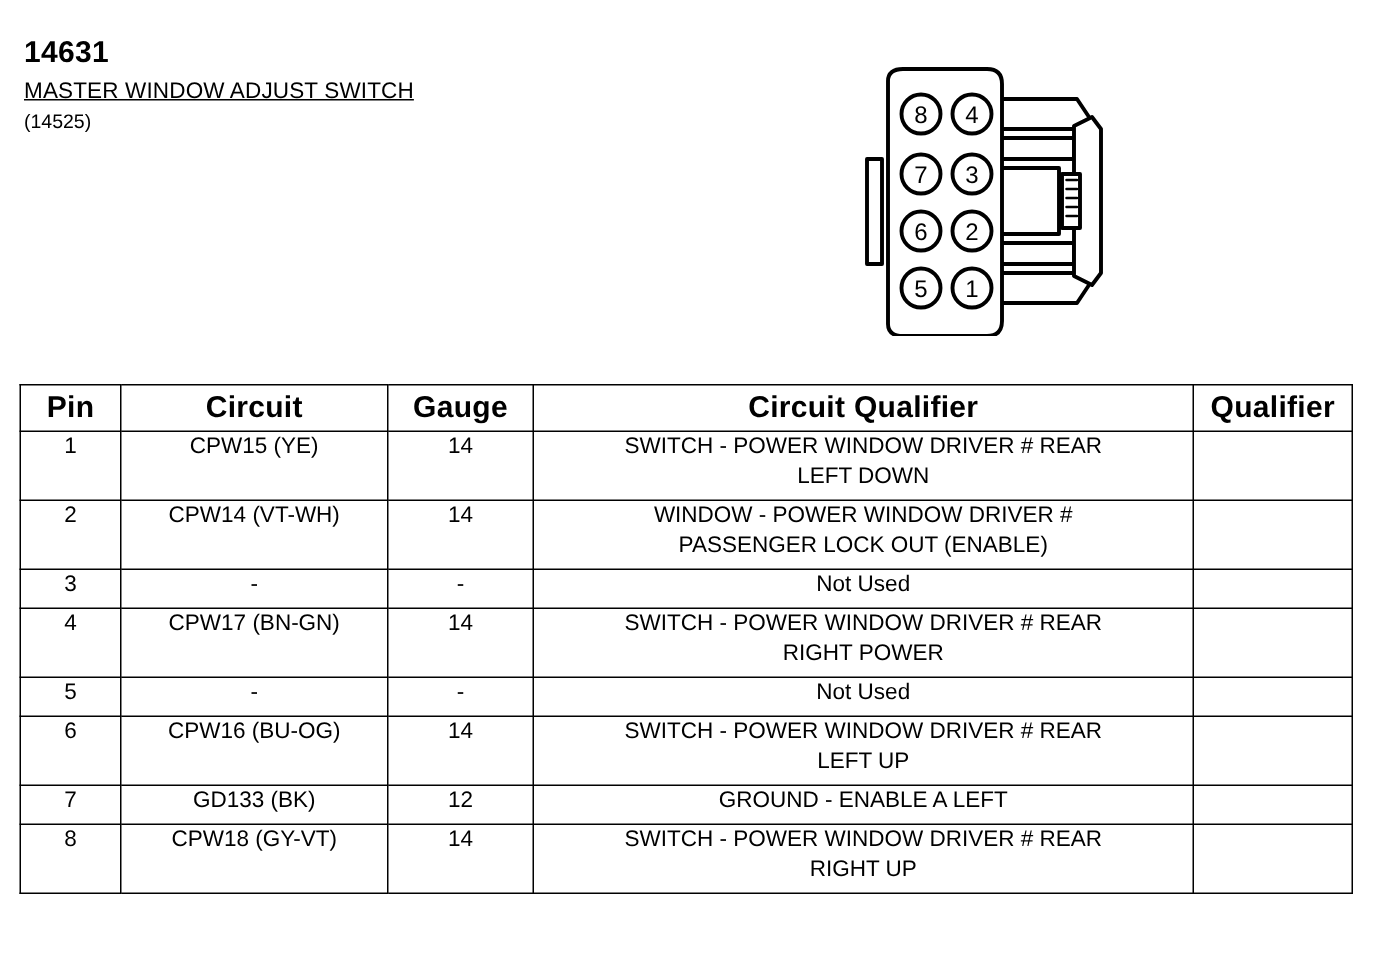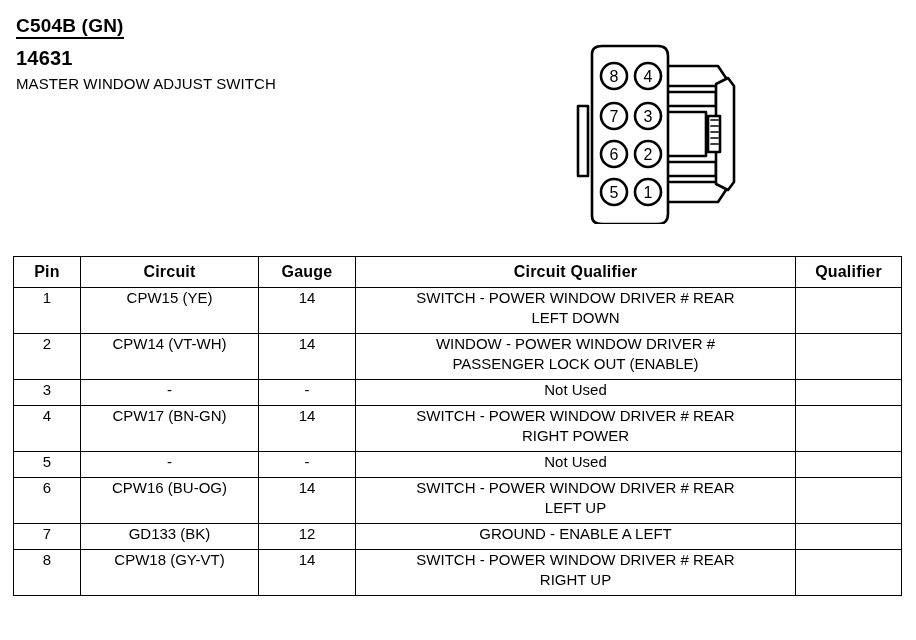--- a/index.html
+++ b/index.html
@@ -38,20 +38,21 @@
     margin-top: 8px;
     line-height: 22px;
     letter-spacing: 0.2px;
   }
   #part-description {
     font-size: 15px;
     font-weight: normal;
     margin-top: 6px;
     line-height: 17px;
     letter-spacing: 0.1px;
+    text-decoration: underline;
   }
   #part-alt-number {
     font-size: 13px;
     font-weight: normal;
     margin-top: 4px;
     line-height: 15px;
   }
 
   
   #connector-illustration {
@@ -81,21 +82,21 @@
   table.pin-table td {
     border: 1.5px solid #000;
     padding: 0;
     vertical-align: top;
     font-size: 15px;
     line-height: 20px;
   }
   table.pin-table thead th {
     height: 30px;
     font-weight: bold;
-    font-size: 16px;
+    font-size: 20px;
     text-align: center;
     vertical-align: middle;
     letter-spacing: 0.2px;
   }
   .col-pin      { width: 67px;  }
   .col-circuit  { width: 178px; }
   .col-gauge    { width: 97px;  }
   .col-function { width: 440px; }
   .col-qual     { width: 106px; }
 
@@ -115,23 +116,23 @@
     padding-left: 5px;
   }
   tr.row-1line td { height: 25px; }
   tr.row-2line td { height: 45px; }
   .fn-line { display: block; white-space: nowrap; }
 </style>
 </head>
 <body>
 
 <div id="header-block">
-  <div id="connector-title">C504B (GN)</div>
   <div id="part-number">14631</div>
   <div id="part-description">MASTER WINDOW ADJUST SWITCH</div>
+  <div id="part-alt-number">(14525)</div>
 </div>
 
 <div id="connector-illustration">
   <svg width="180" height="180" viewBox="0 0 180 180">
     <g fill="#ffffff" stroke="#000000" stroke-width="2.6" stroke-linejoin="round" stroke-linecap="round">
 
       <path d="M12 62 L12 132 L22 132 L22 62 Z"></path>
 
       <path d="M38 6 L92 6 L92 16 L38 16 Z"></path>
 

